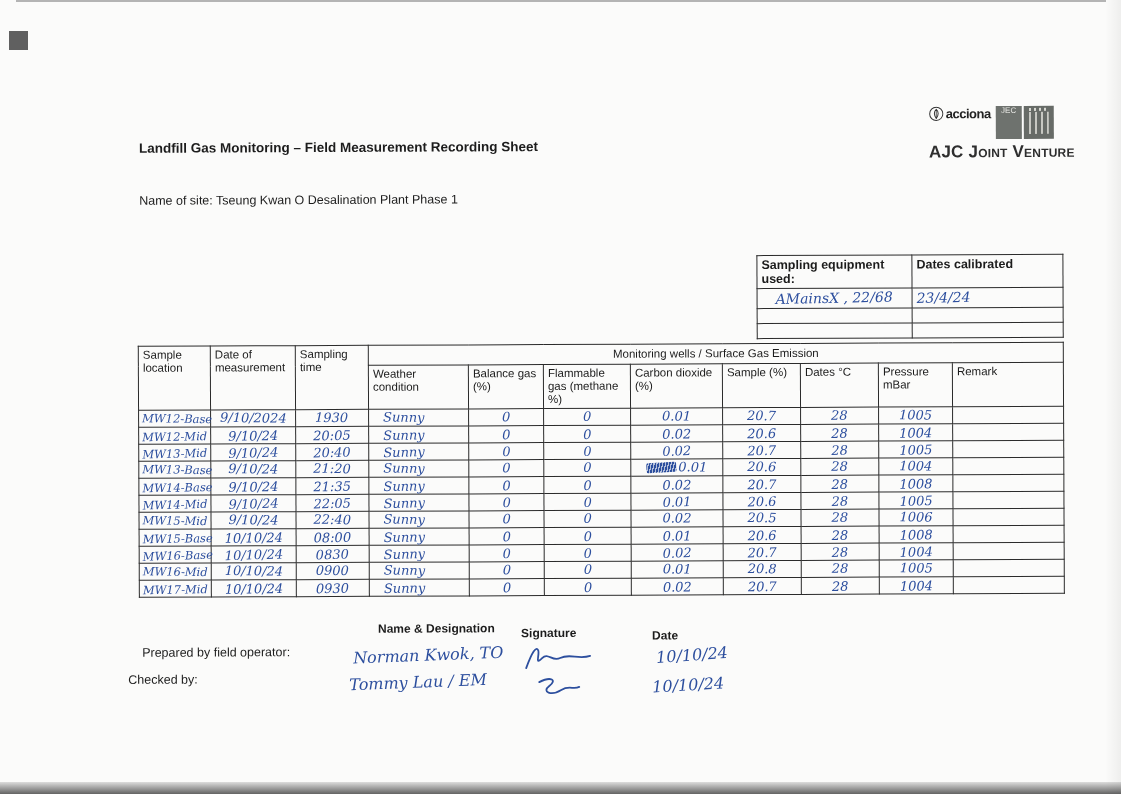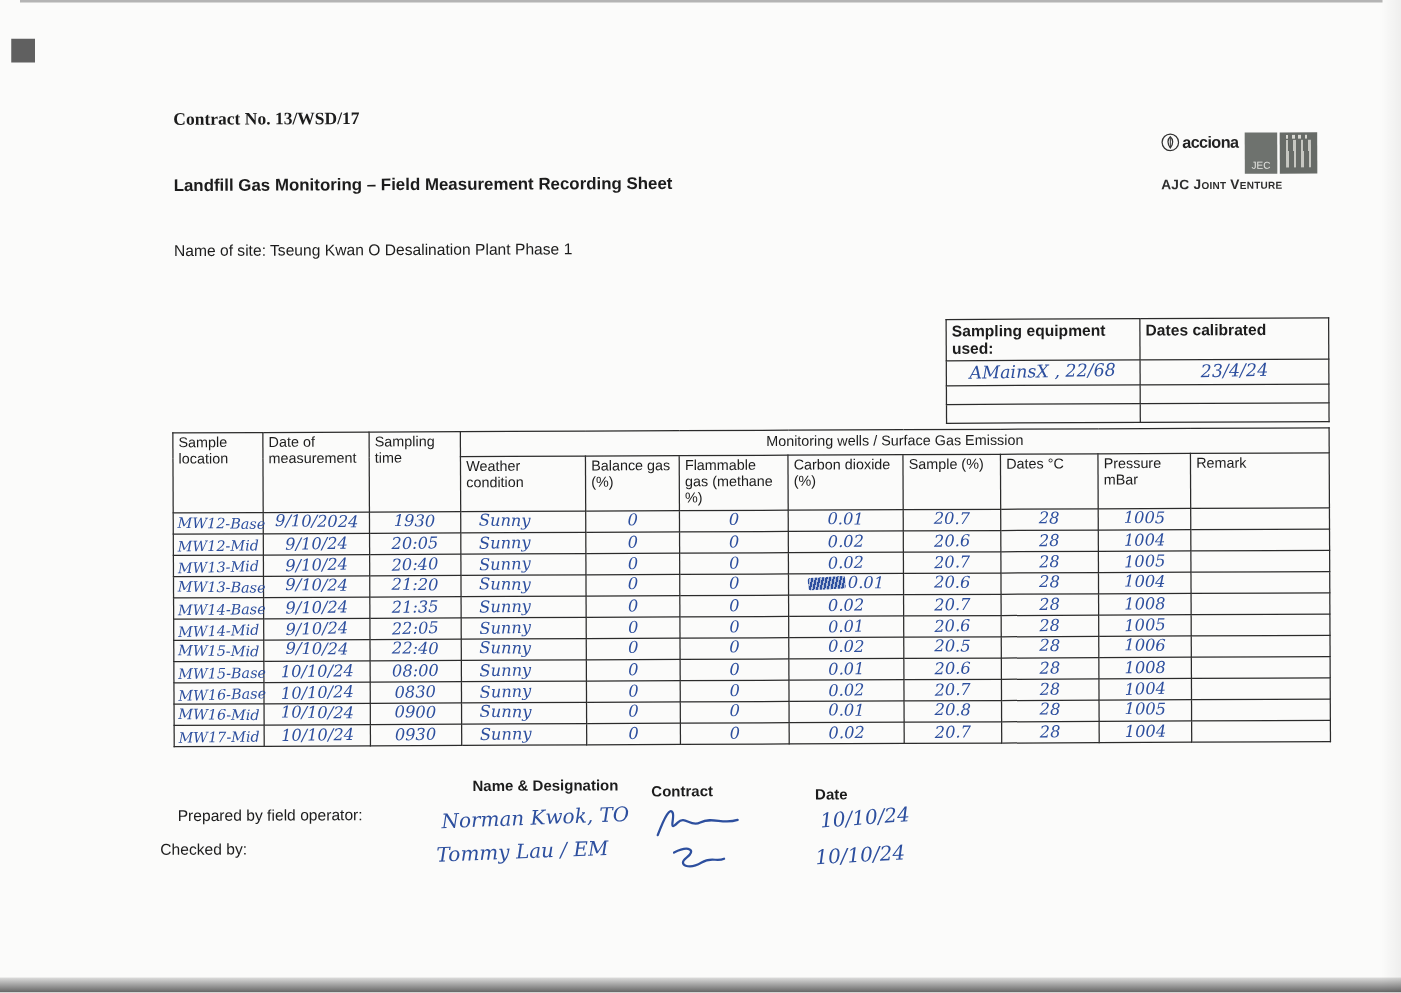--- a/index.html
+++ b/index.html
@@ -28,29 +28,29 @@
   .hdr .contract { font-family:"Liberation Serif", serif; font-weight:bold; font-size:14px; line-height:13.5px; }
   .sheet-title { position:absolute; left:140px; top:139px; font-weight:bold; font-size:13.5px; }
   .site-name { position:absolute; left:140px; top:192px; font-size:12.5px; }
 
   
   .logo { position:absolute; left:930px; top:108px; width:160px; }
   .logo-row { display:flex; align-items:stretch; gap:2px; height:33px; }
   .acciona-wrap { display:flex; align-items:flex-start; gap:2px; padding-right:3px; }
   .acciona-text { font-weight:bold; font-size:13px; letter-spacing:-0.5px; color:#222; }
   .jec-box { width:26px; background:#6e726e; color:#e8e8e4; font-size:8px;
-    display:flex; align-items:flex-end; justify-content:center; padding-bottom:2px; }
+    display:flex; justify-content:center; padding-bottom:2px; }
   .pattern-box { width:30px; background:#676b67; position:relative; overflow:hidden; }
   .pattern-box .bars { position:absolute; left:5px; top:6px; width:20px; height:22px;
     background:
       repeating-linear-gradient(to right, #d8d8d2 0 2px, transparent 2px 6px);
     opacity:.85; }
   .pattern-box .dots { position:absolute; left:5px; top:2px; width:20px; height:3px;
     background:repeating-linear-gradient(to right, #d8d8d2 0 2px, transparent 2px 5px); }
-  .jv-caption { margin-top:3px; font-weight:bold; font-size:11px; color:#2e2e2e;
+  .jv-caption { margin-top:3px; font-weight:bold; font-size:17px; color:#2e2e2e;
     font-variant:small-caps; letter-spacing:.2px; }
 
   
   table { border-collapse:collapse; table-layout:fixed; }
   th, td { border:1px solid #2b2b2b; font-weight:normal; text-align:left;
     vertical-align:top; padding:2px 4px; overflow:visible; }
 
   .equip { position:absolute; left:757px; top:256px; width:306px; font-size:12px; }
   .equip th { font-weight:bold; font-size:12.5px; height:21px; }
   .equip td { height:20px;margin-left:24px; }
@@ -84,21 +84,20 @@
   .signoff-hw { position:absolute; }
   .signoff-hw .hw { font-size:16px; }
   .sig-svg { position:absolute; }
 </style>
 </head>
 <body>
 
 <div class="paper">
 
   <div class="hdr">
-    <div class="contract">Contract No. 13/WSD/17</div>
   </div>
   <div class="sheet-title">Landfill Gas Monitoring – Field Measurement Recording Sheet</div>
   <div class="site-name">Name of site: Tseung Kwan O Desalination Plant Phase 1</div>
 
   <div class="logo">
     <div class="logo-row">
       <div class="acciona-wrap">
         <svg width="15" height="15" viewBox="0 0 15 15">
           <circle cx="7.5" cy="7.5" r="6.6" fill="none" stroke="#333" stroke-width="1"></circle>
           <path d="M7.5 3 C10 5,10 9,7.5 12 C5 9,5 5,7.5 3 Z" fill="none" stroke="#333" stroke-width="1"></path>
@@ -126,21 +125,21 @@
       <tr>
         <th>Sampling equipment used:</th>
         <th>Dates calibrated</th>
       </tr>
     </thead>
     <tbody>
       <tr>
         <td style="text-align:center">
           <span class="hw">AMainsX , 22/68</span>
         </td>
-        <td style="text-align:center">
+        <td style="">
           <span class="hw">23/4/24</span>
         </td>
       </tr>
       <tr class="empty">
           <td></td>
           <td></td>
         </tr>
       <tr class="empty">
           <td></td>
           <td></td>
@@ -321,21 +320,21 @@
           <td class="c-co2"><span class="hw">0.02</span></td>
           <td class="c-o2"><span class="hw">20.7</span></td>
           <td class="c-temp"><span class="hw">28</span></td>
           <td class="c-pr"><span class="hw">1004</span></td>
           <td class="c-rem"><span class="hw"></span></td>
         </tr>
       </tbody>
   </table>
 
   <div class="signoff-colhdr" style="left:345px; top:621px;margin-left:32px;">Name &amp; Designation</div>
-  <div class="signoff-colhdr" style="left:520px; top:626px;">Contract</div>
+  <div class="signoff-colhdr" style="left:520px; top:626px;">Signature</div>
   <div class="signoff-colhdr" style="left:651px; top:629px;">Date</div>
 
   <div class="signoff-label" style="left:141px; top:644px;">Prepared by field operator:</div>
   <div class="signoff-label" style="left:127px; top:671px;">Checked by:</div>
 
   <div class="signoff-hw" style="left:352px; top:646px; transform:rotate(-2deg);">
     <span class="hw">Norman Kwok, TO</span>
   </div>
   <div class="signoff-hw" style="left:348px; top:673px; transform:rotate(-2deg);">
     <span class="hw">Tommy Lau / EM</span>

